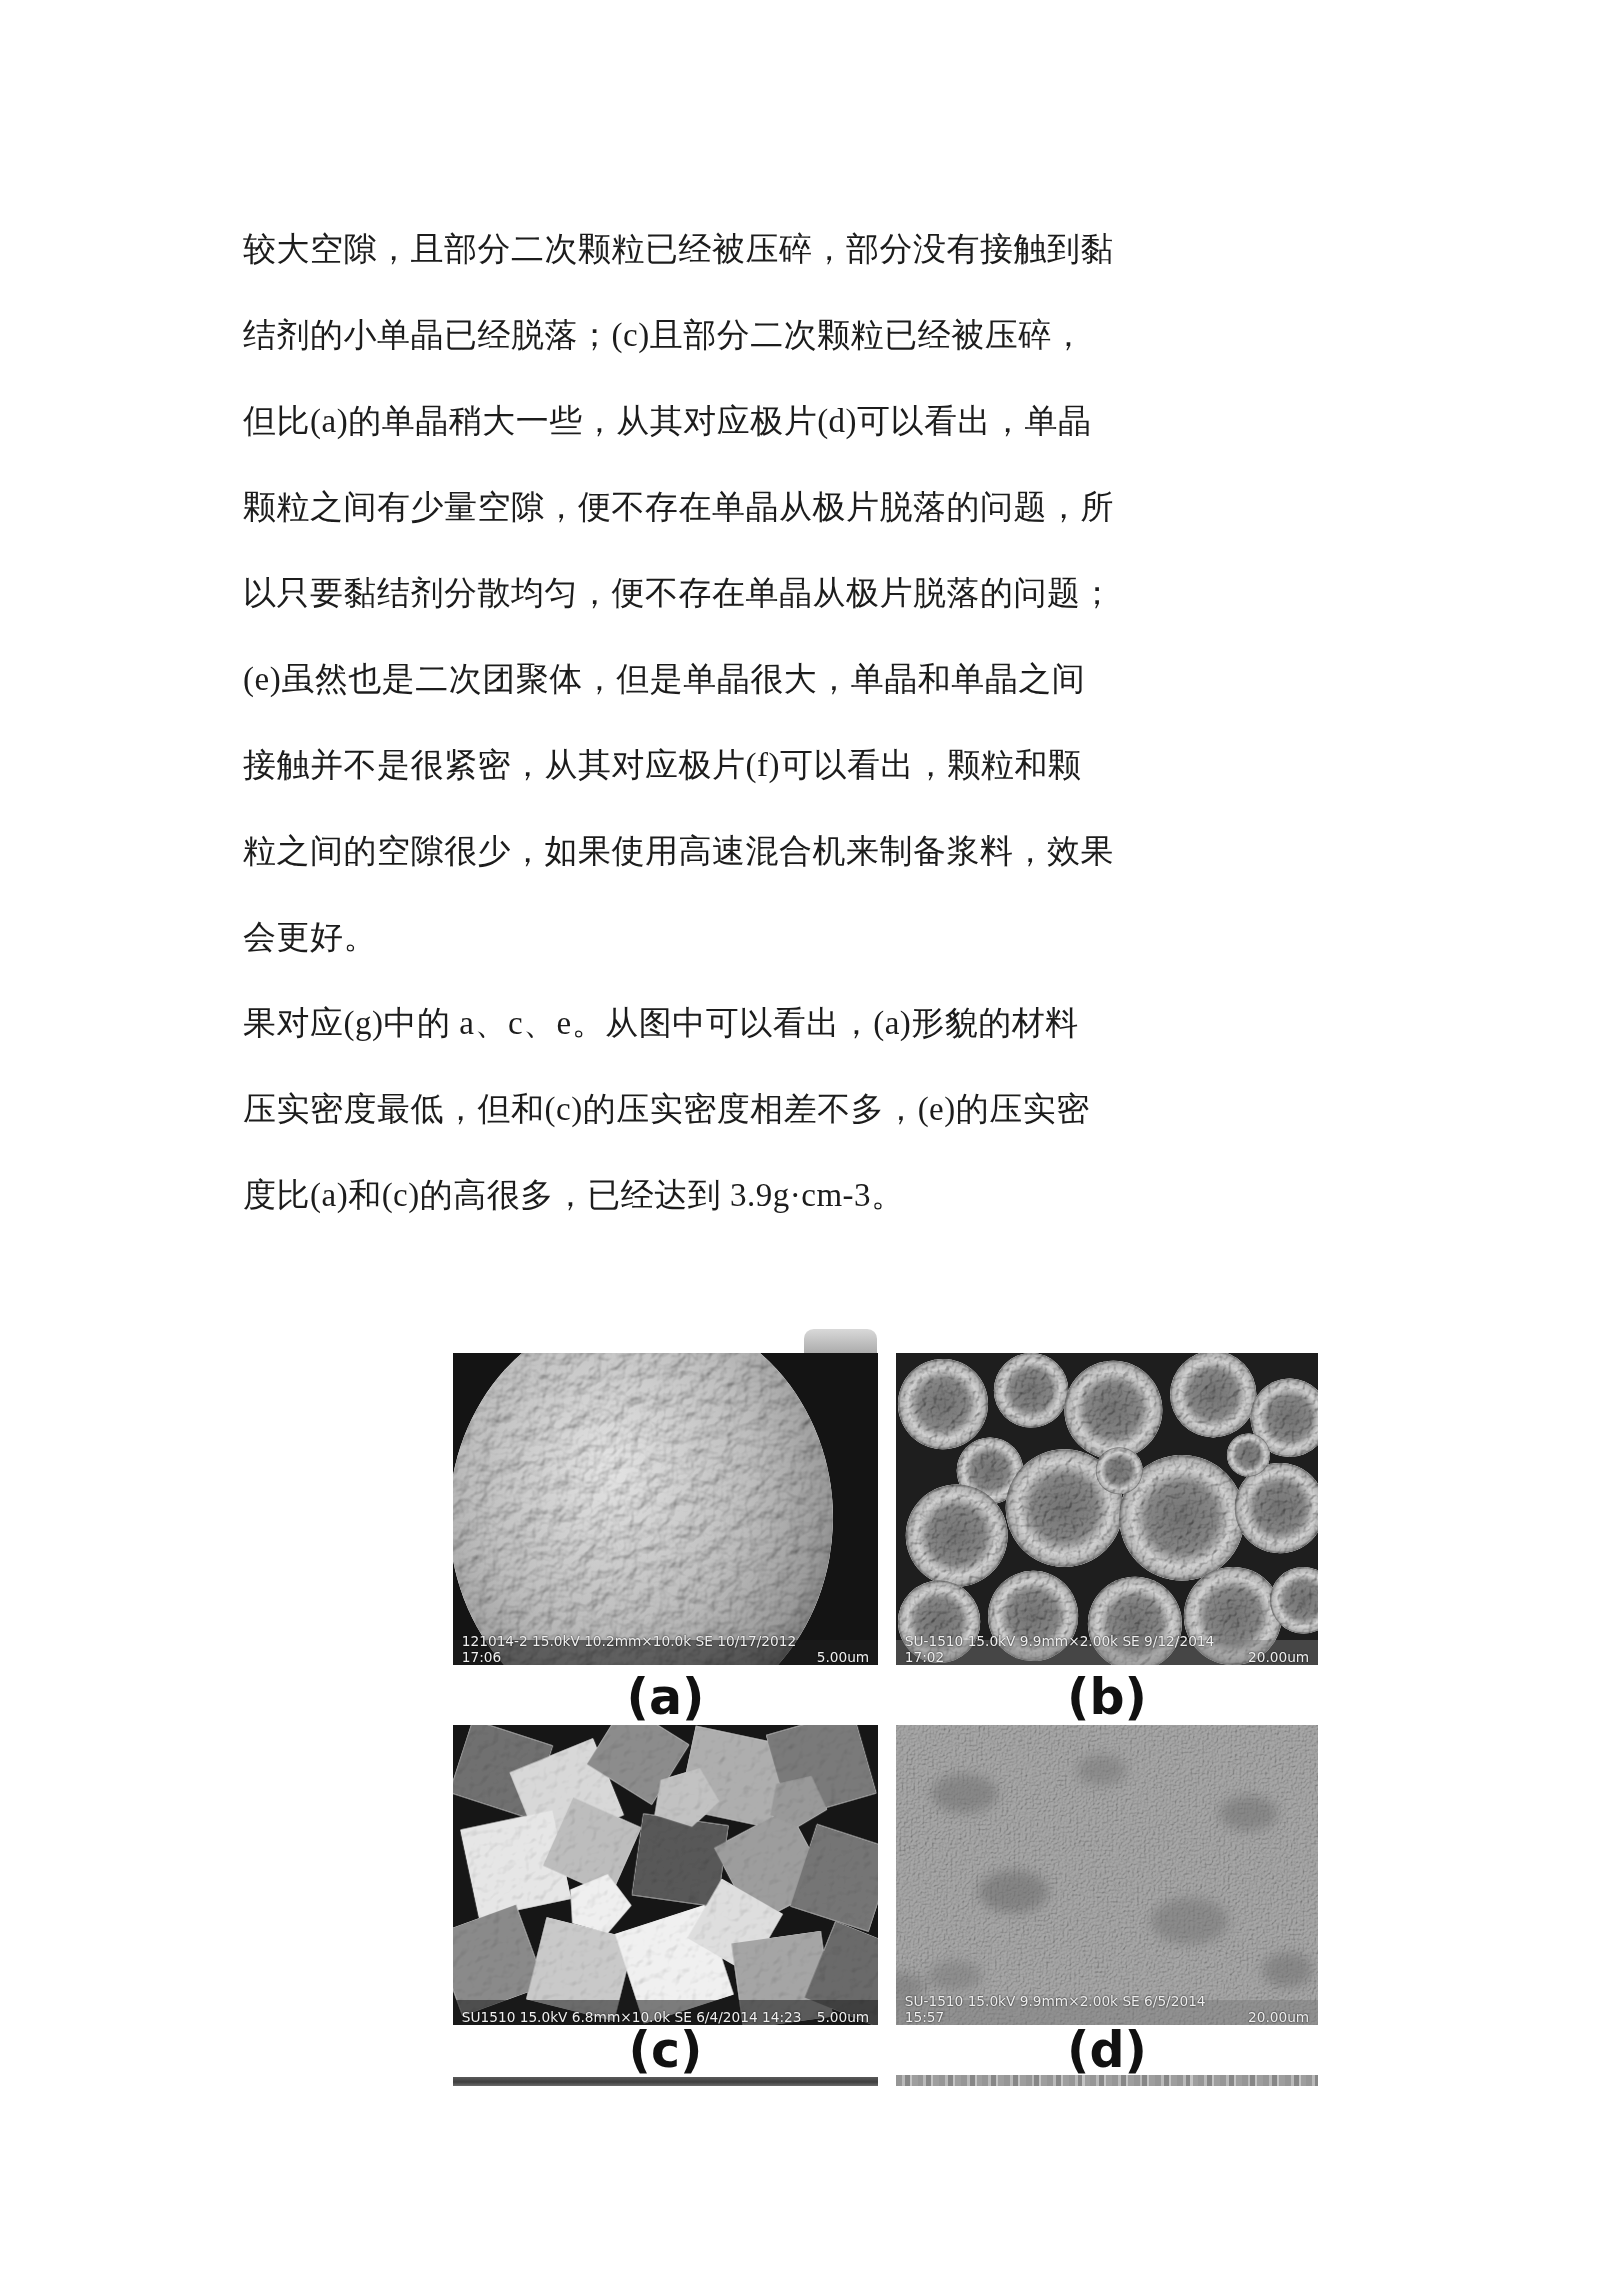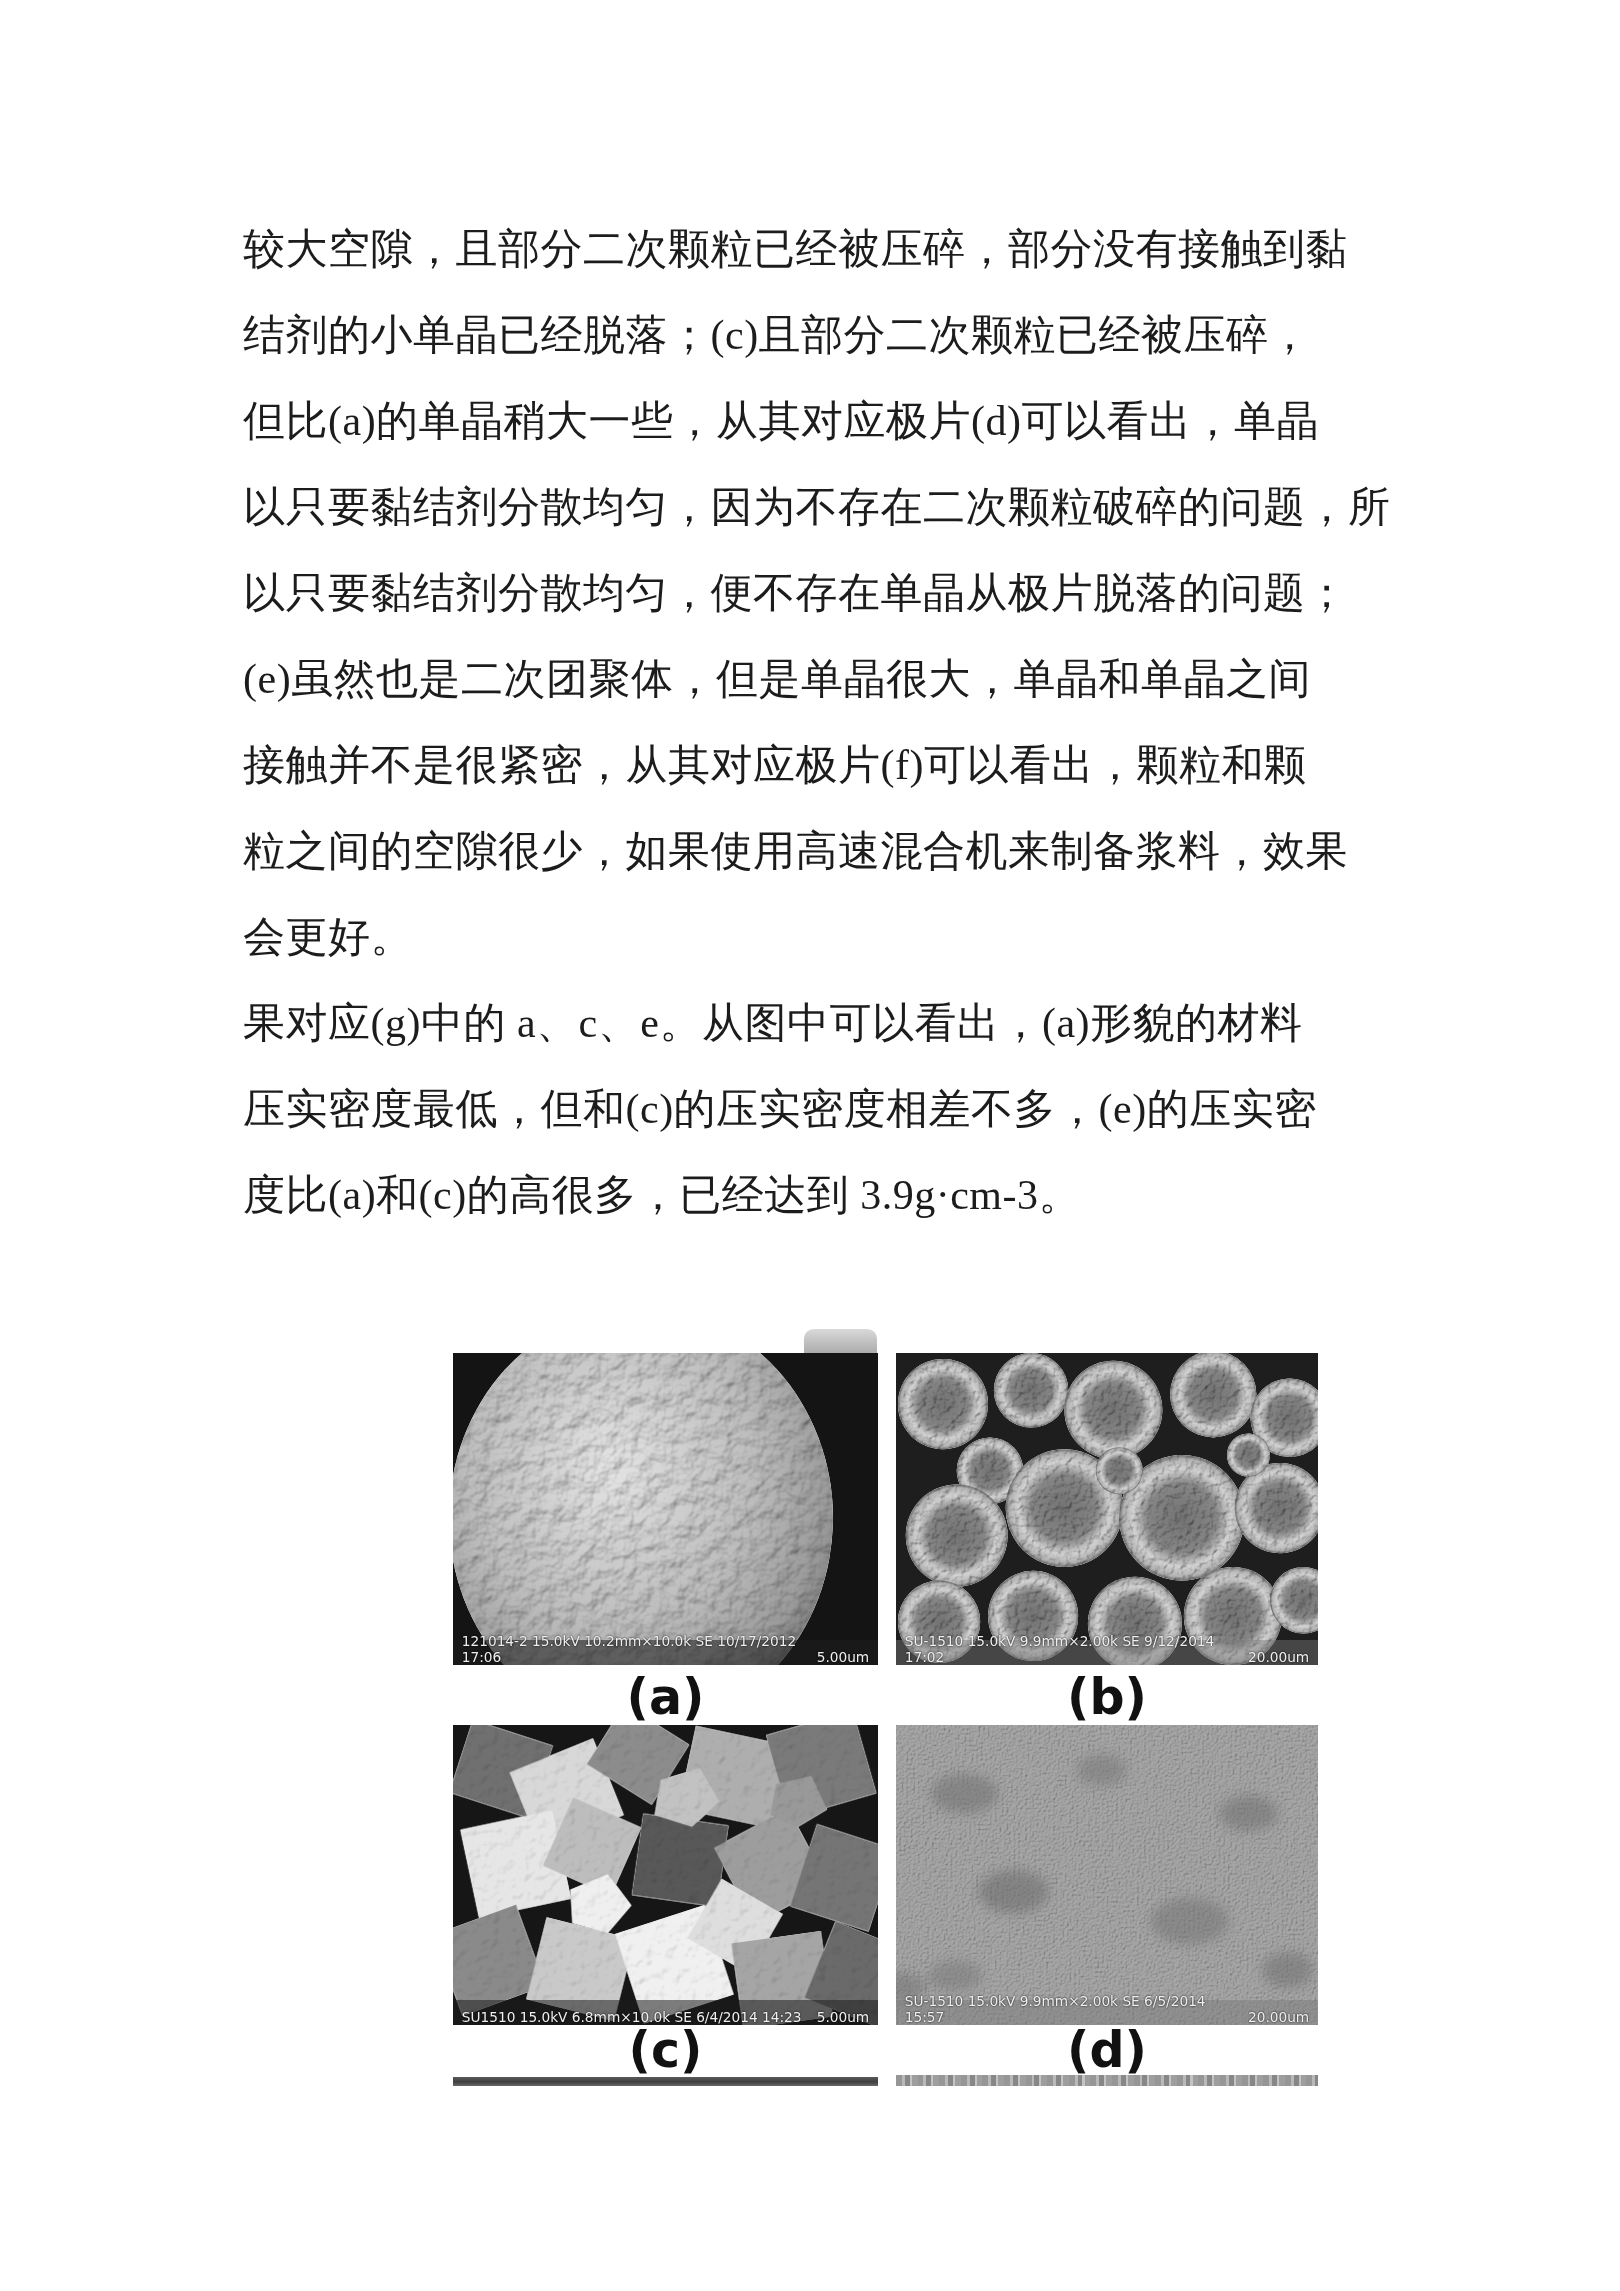--- a/index.html
+++ b/index.html
@@ -1,20 +1,20 @@
 <!DOCTYPE html>
 <html><head>
 <meta charset="utf-8">
 <style>
   html,body{margin:0;padding:0;background:#ffffff;}
   .page{position:relative;width:1620px;height:2292px;background:#ffffff;overflow:hidden;
         font-family:"Liberation Serif", serif;}
   
   .text-block{position:absolute;left:243px;top:206px;width:1142px;}
-  .text-line{height:86px;line-height:86px;font-size:42px;color:#1c1c1c;
+  .text-line{height:86px;line-height:86px;font-size:33px;color:#1c1c1c;
              white-space:nowrap;letter-spacing:0.5px;}
   
   .panel{position:absolute;overflow:hidden;background:#161616;}
   .panel svg{position:absolute;left:0;top:0;width:100%;height:100%;display:block;}
   .metabar{position:absolute;left:0;right:0;bottom:0;height:25.5px;display:flex;
            align-items:flex-end;justify-content:space-between;padding:0 8.8px;
            font-family:"DejaVu Sans", sans-serif;font-size:13.7px;color:#f0f0f0;
            text-shadow:0 0 2px #000;}
   .metabar.dark{background:rgba(30,30,30,0.55);}
   .metabar.light{background:rgba(120,120,120,0.45);}
@@ -30,21 +30,21 @@
 </style>
 </head>
 <body>
 
 <div class="page">
 
   <div class="text-block">
     <div class="text-line">较大空隙，且部分二次颗粒已经被压碎，部分没有接触到黏</div>
     <div class="text-line">结剂的小单晶已经脱落；(c)且部分二次颗粒已经被压碎，</div>
     <div class="text-line">但比(a)的单晶稍大一些，从其对应极片(d)可以看出，单晶</div>
-    <div class="text-line">以只要黏结剂分散均匀，因为不存在二次颗粒破碎的问题，所</div>
+    <div class="text-line">颗粒之间有少量空隙，便不存在单晶从极片脱落的问题，所</div>
     <div class="text-line">以只要黏结剂分散均匀，便不存在单晶从极片脱落的问题；</div>
     <div class="text-line">(e)虽然也是二次团聚体，但是单晶很大，单晶和单晶之间</div>
     <div class="text-line">接触并不是很紧密，从其对应极片(f)可以看出，颗粒和颗</div>
     <div class="text-line">粒之间的空隙很少，如果使用高速混合机来制备浆料，效果</div>
     <div class="text-line">会更好。</div>
     <div class="text-line">果对应(g)中的 a、c、e。从图中可以看出，(a)形貌的材料</div>
     <div class="text-line">压实密度最低，但和(c)的压实密度相差不多，(e)的压实密</div>
     <div class="text-line">度比(a)和(c)的高很多，已经达到 3.9g·cm-3。</div>
   </div>
 

